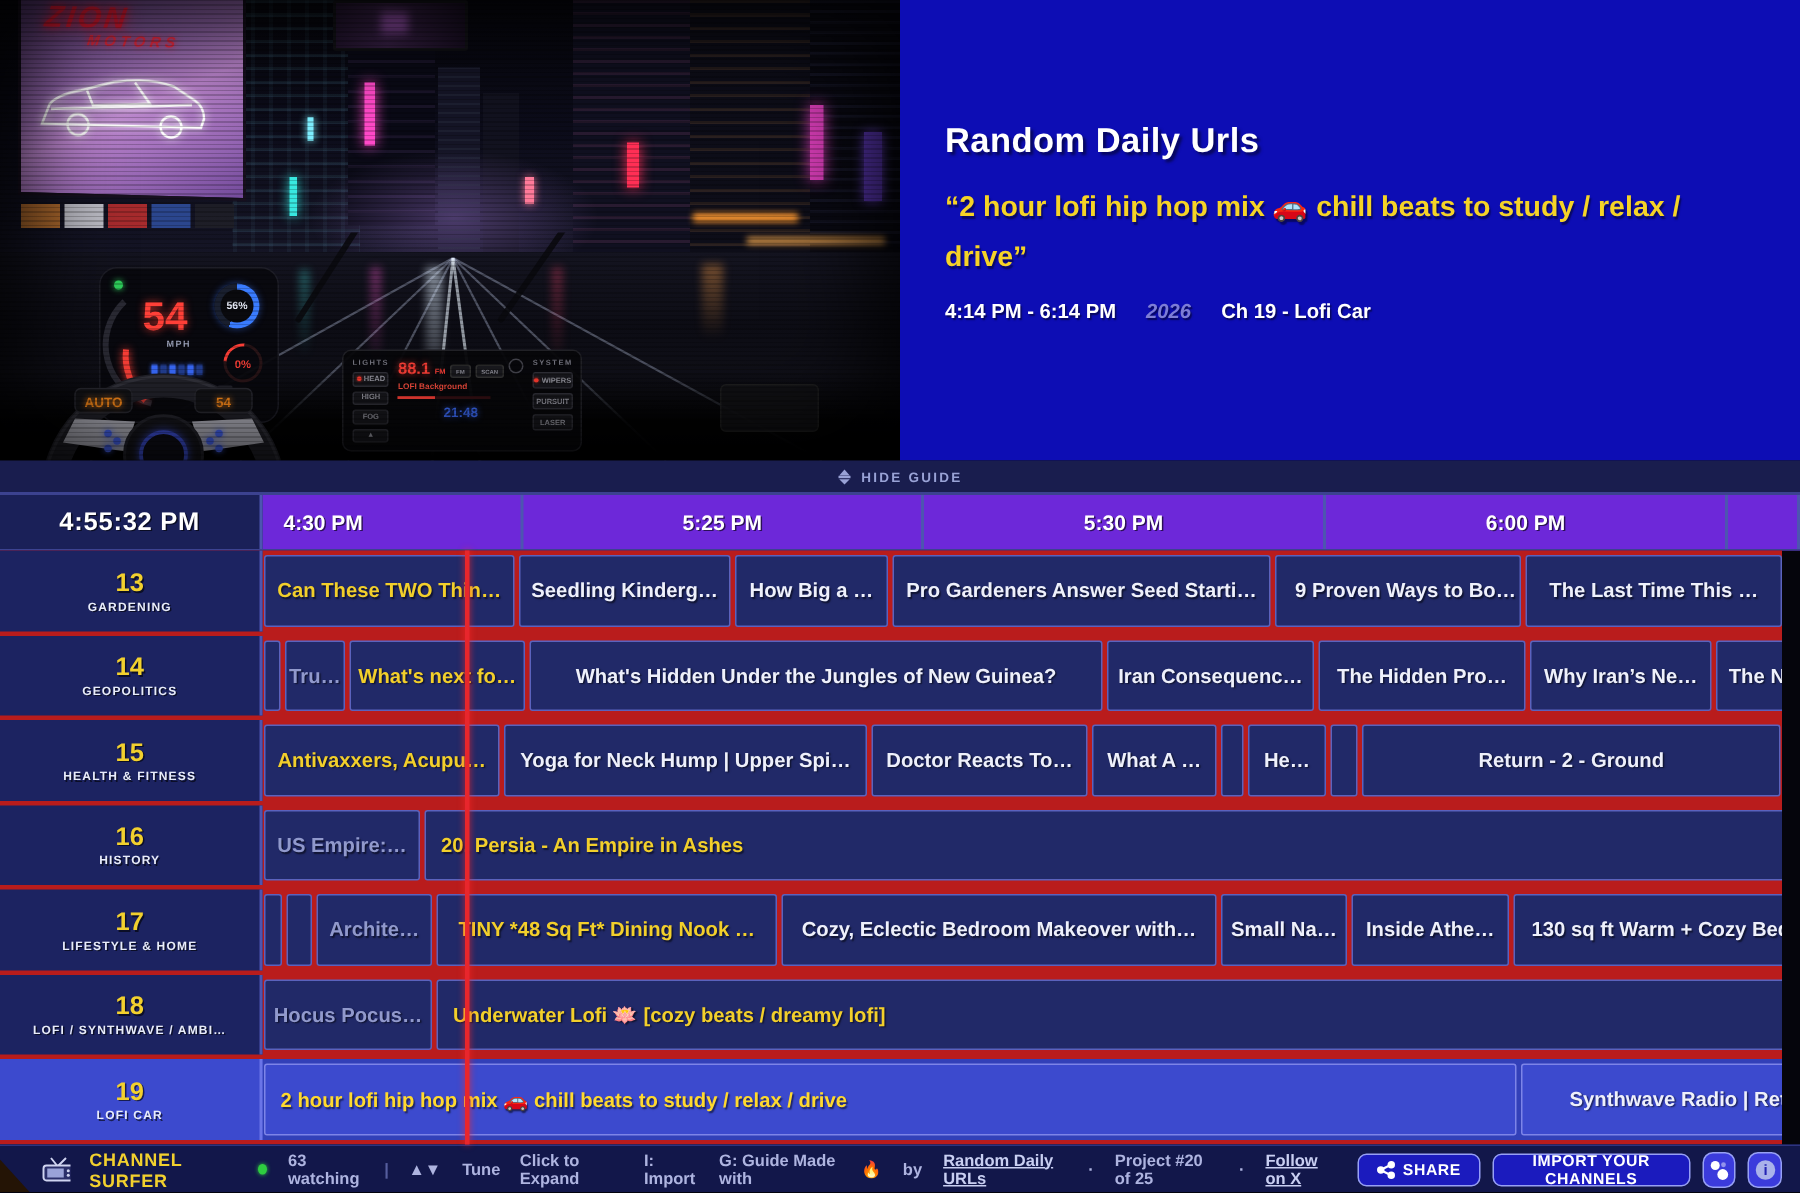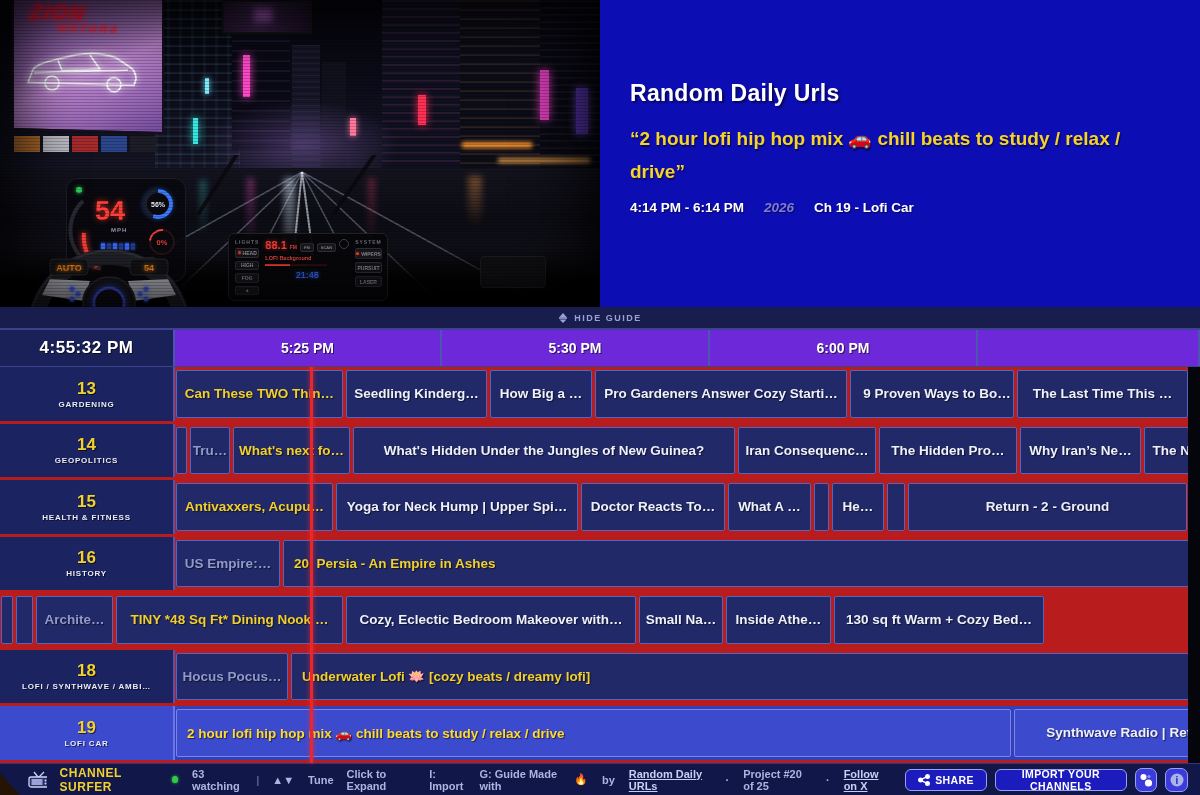--- a/index.html
+++ b/index.html
@@ -313,38 +313,39 @@
       <polygon points="5,5 1.5,1 8.5,1" fill="#99a2d6" transform="rotate(180 5 3)"></polygon>
       <rect x="1" y="5.2" width="8" height="1.6" fill="#99a2d6"></rect>
       <polygon points="5,11 1.5,7.5 8.5,7.5" fill="#99a2d6"></polygon>
     </svg>
     <span>HIDE GUIDE</span>
   </div>
 
   <div class="header">
     <div class="clockcell">4:55:32 PM</div>
     <div style="display:flex;flex:1;">
+        <div class="slot first" style="flex: 0 0 174px;">4:30 PM</div>
         <div class="slot" style="flex: 0 0 267px;">5:25 PM</div>
         <div class="slot" style="flex: 0 0 268px;">5:30 PM</div>
         <div class="slot" style="flex: 0 0 268px;">6:00 PM</div>
         <div class="slot" style="flex: 1 1 0%;"></div>
       </div>
   </div>
 
   <div class="rows">
       <div class="row">
         <div class="ch-label">
           <div class="ch-num">13</div>
           <div class="ch-name">GARDENING</div>
         </div>
         <div class="cells">
           <div class="cell cur" style="flex-basis: 167px;">Can These TWO Thin…</div>
           <div class="cell fut" style="flex-basis: 141px;">Seedling Kinderg…</div>
           <div class="cell fut" style="flex-basis: 102px;">How Big a …</div>
-          <div class="cell fut" style="flex-basis: 252px;">Pro Gardeners Answer Cozy Starti…</div>
+          <div class="cell fut" style="flex-basis: 252px;">Pro Gardeners Answer Seed Starti…</div>
           <div class="cell fut" style="flex-basis: 164px; padding-left: 10px;">9 Proven Ways to Bo…</div>
           <div class="cell fut" style="flex-basis: 171px;">The Last Time This …</div>
           <div class="cell fut" style="flex-basis: 28px;">Y…</div>
         </div>
       </div>
       <div class="row">
         <div class="ch-label">
           <div class="ch-num">14</div>
           <div class="ch-name">GEOPOLITICS</div>
         </div>
@@ -380,20 +381,24 @@
         <div class="ch-label">
           <div class="ch-num">16</div>
           <div class="ch-name">HISTORY</div>
         </div>
         <div class="cells">
           <div class="cell past" style="flex-basis: 104px;">US Empire:…</div>
           <div class="cell cur left" style="flex-basis: 935px;">20. Persia - An Empire in Ashes</div>
         </div>
       </div>
       <div class="row">
+        <div class="ch-label">
+          <div class="ch-num">17</div>
+          <div class="ch-name">LIFESTYLE &amp; HOME</div>
+        </div>
         <div class="cells">
           <div class="cell empty" style="flex-basis: 12px;"></div>
           <div class="cell empty" style="flex-basis: 17px;"></div>
           <div class="cell past" style="flex-basis: 77px;">Archite…</div>
           <div class="cell cur" style="flex-basis: 227px;">TINY *48 Sq Ft* Dining Nook …</div>
           <div class="cell fut" style="flex-basis: 290px;">Cozy, Eclectic Bedroom Makeover with…</div>
           <div class="cell fut" style="flex-basis: 84px;">Small Na…</div>
           <div class="cell fut" style="flex-basis: 105px;">Inside Athe…</div>
           <div class="cell fut" style="flex-basis: 210px;">130 sq ft Warm + Cozy Bed…</div>
         </div>

